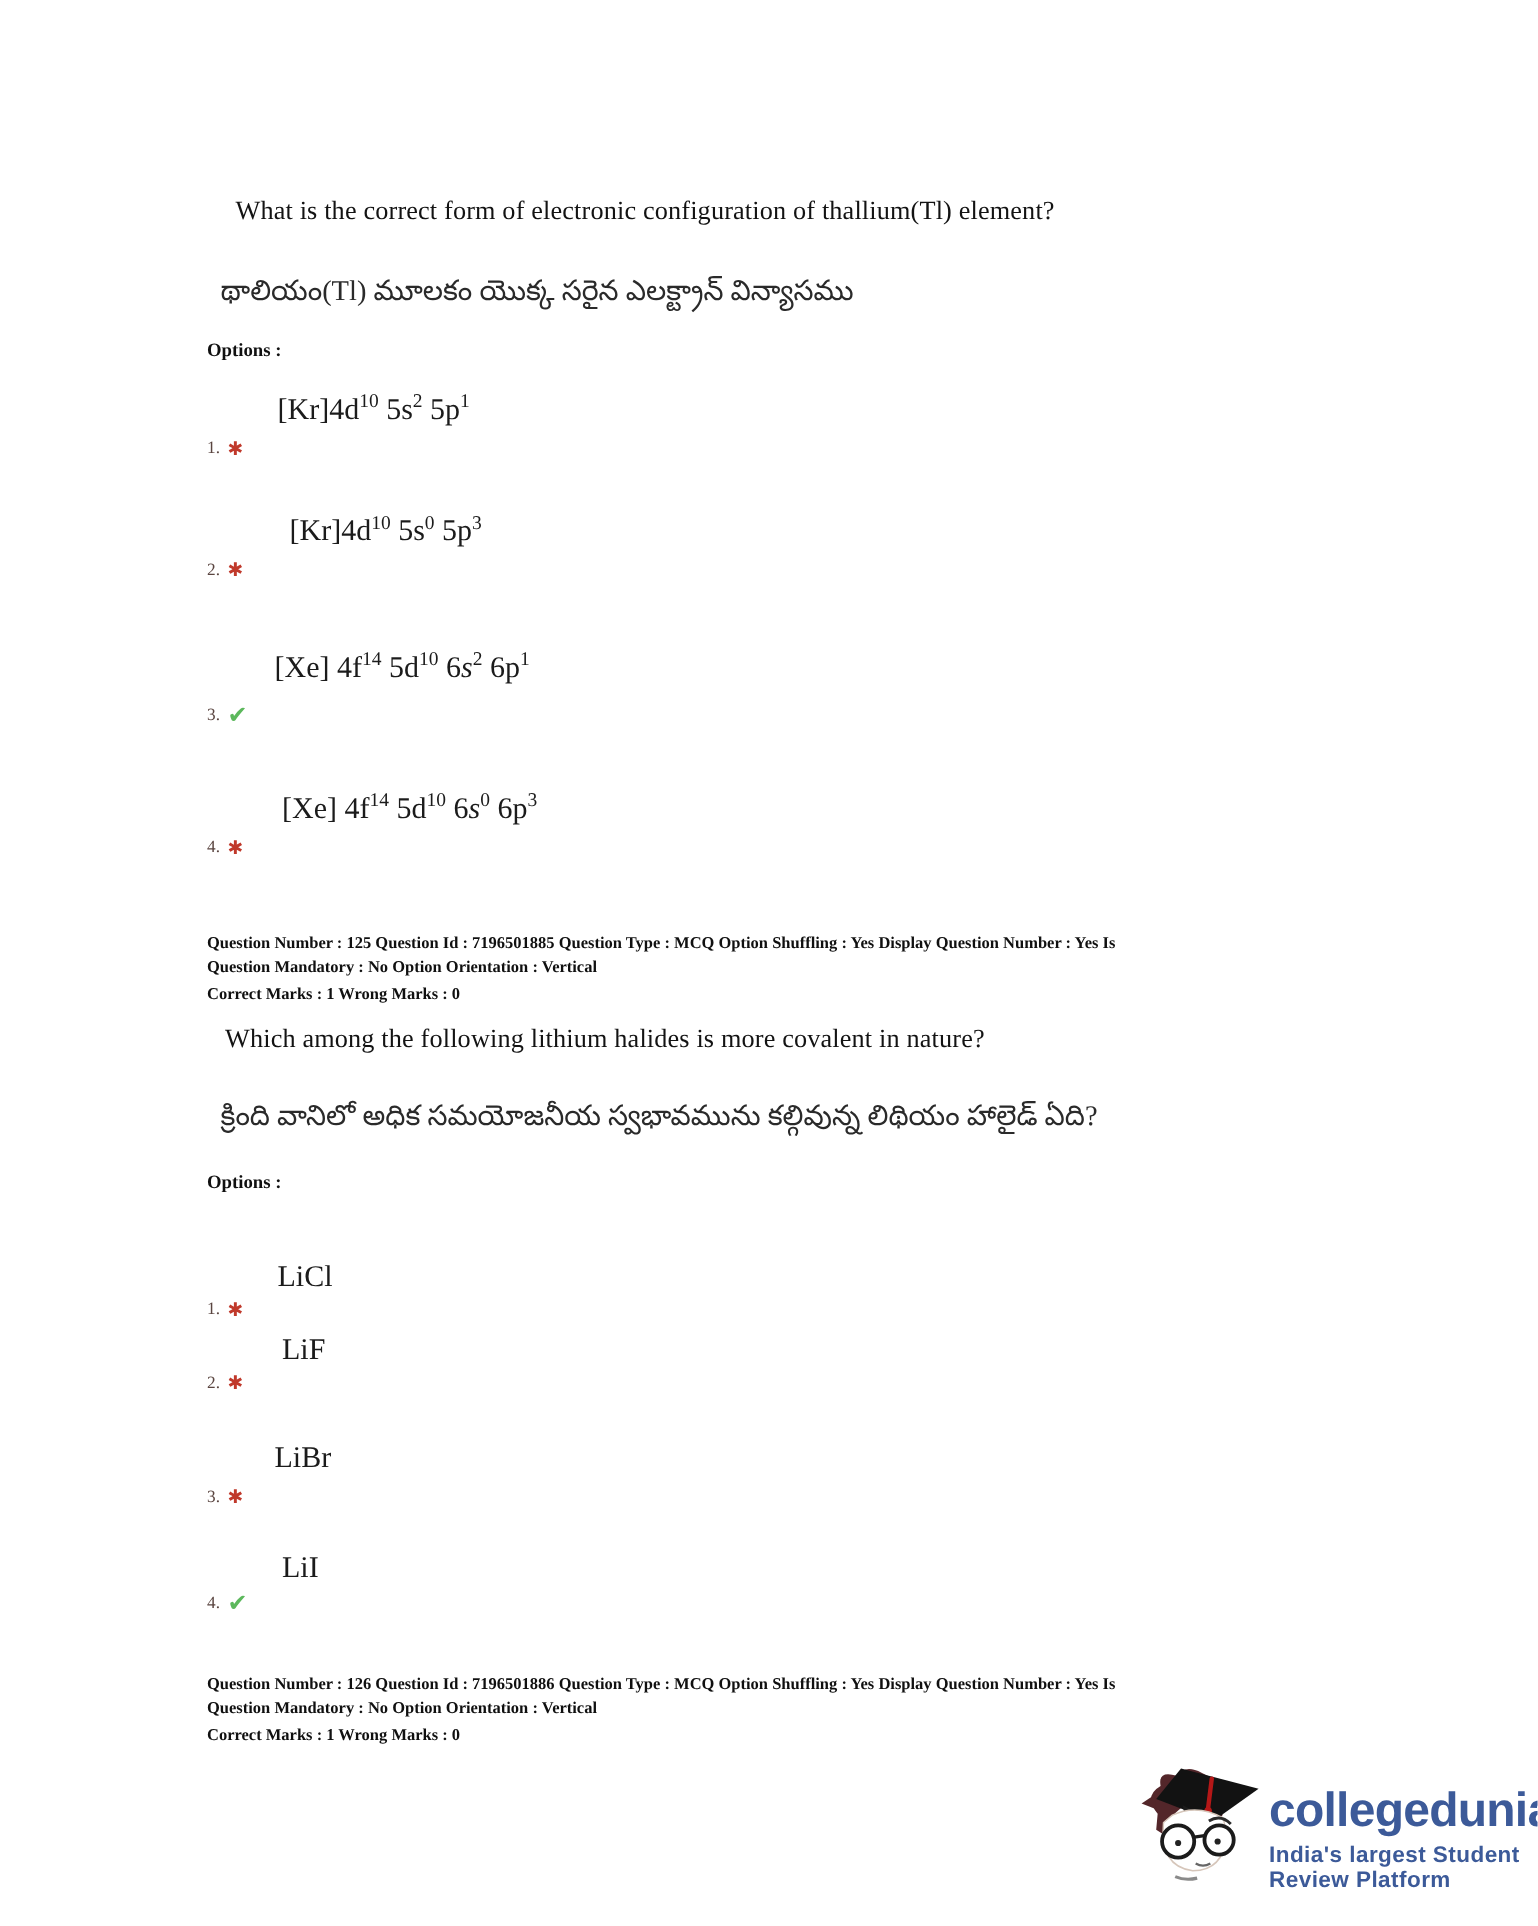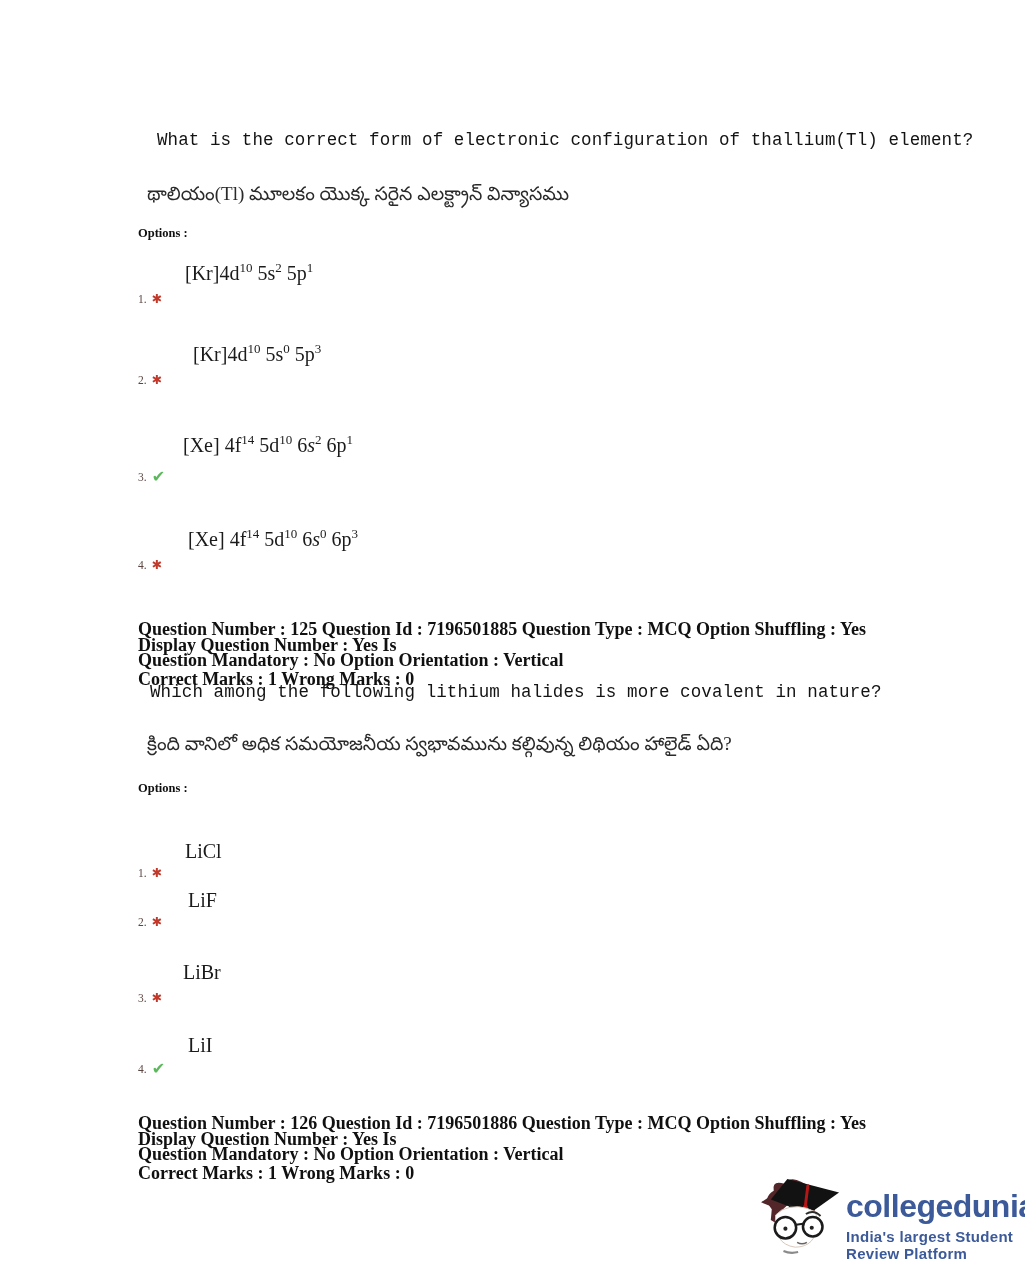--- a/index.html
+++ b/index.html
@@ -2,24 +2,24 @@
 <html style="--wrong: #c0392b; --correct: #5cb85c; --brand: #3c5a99;"><head>
 <meta charset="utf-8">
 <style>
   html,body{margin:0;padding:0;}
   body{
     width:1025px;height:1284px;background:#ffffff;position:relative;
     font-family:"Liberation Serif","DejaVu Serif",serif;color:#151515;
     overflow:hidden;
   }
   .abs{position:absolute;}
-  .q-en{font-size:17.5px;letter-spacing:0.1px;color:#131313;font-family:Liberation Mono, monospace;}
+  .q-en{font-size:17.5px;letter-spacing:0.1px;color:#131313;}
   .q-te{font-size:19px;color:#2a2a2a;}
   .opts-label{font-weight:bold;font-size:12.5px;color:#101010;}
-  .meta{font-weight:bold;font-size:18px;line-height:15.5px;width:745px;color:#101010;}
+  .meta{font-weight:bold;font-size:11px;line-height:15.5px;width:745px;color:#101010;}
   .meta .marks-line{margin-top:3px;}
   .opt-block{left:138px;}
   .formula{font-size:20px;margin-left:47px;white-space:pre;color:#1b1b1b;}
   .formula sup{font-size:13px;line-height:0;}
   .it{font-style:italic;}
   .chem-label{font-size:20px;margin-left:47px;color:#1b1b1b;}
   .optnum{margin-top:8px;font-size:11.5px;color:#5a4540;display:flex;align-items:center;gap:5px;}
   .q2 .optnum{margin-top:4px;}
   .mark{font-family:"DejaVu Sans",sans-serif;line-height:1;}
   .mark.wrong{color:var(--wrong,#c0392b);font-size:12.5px;}

